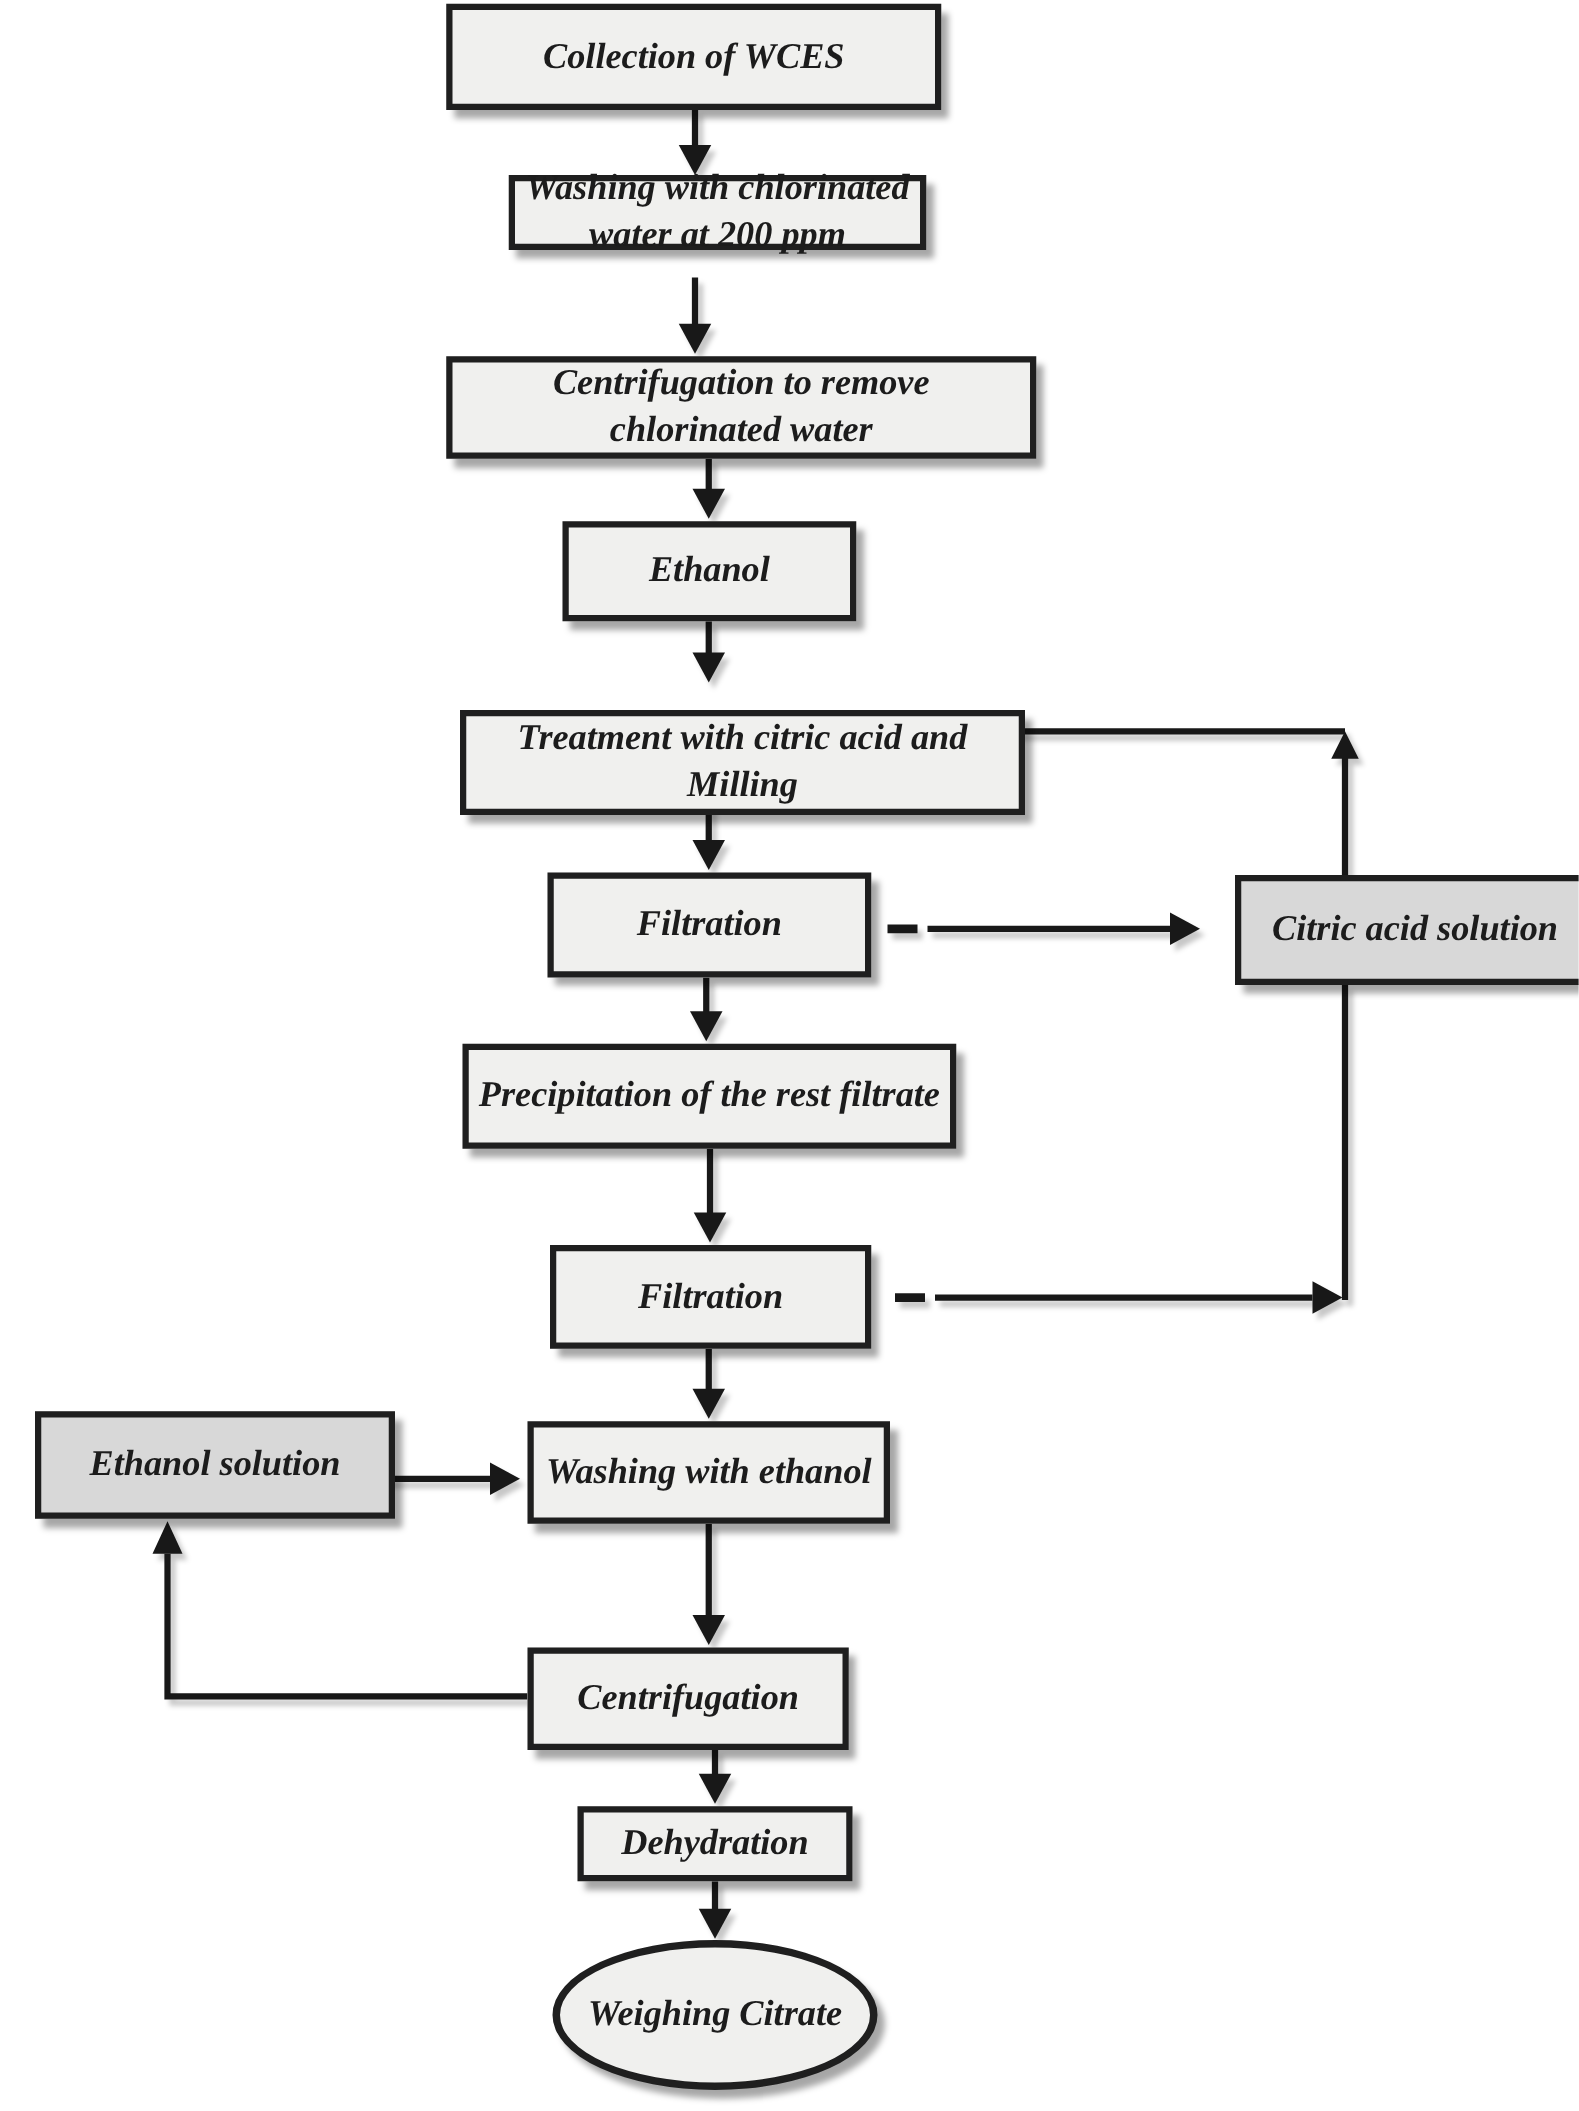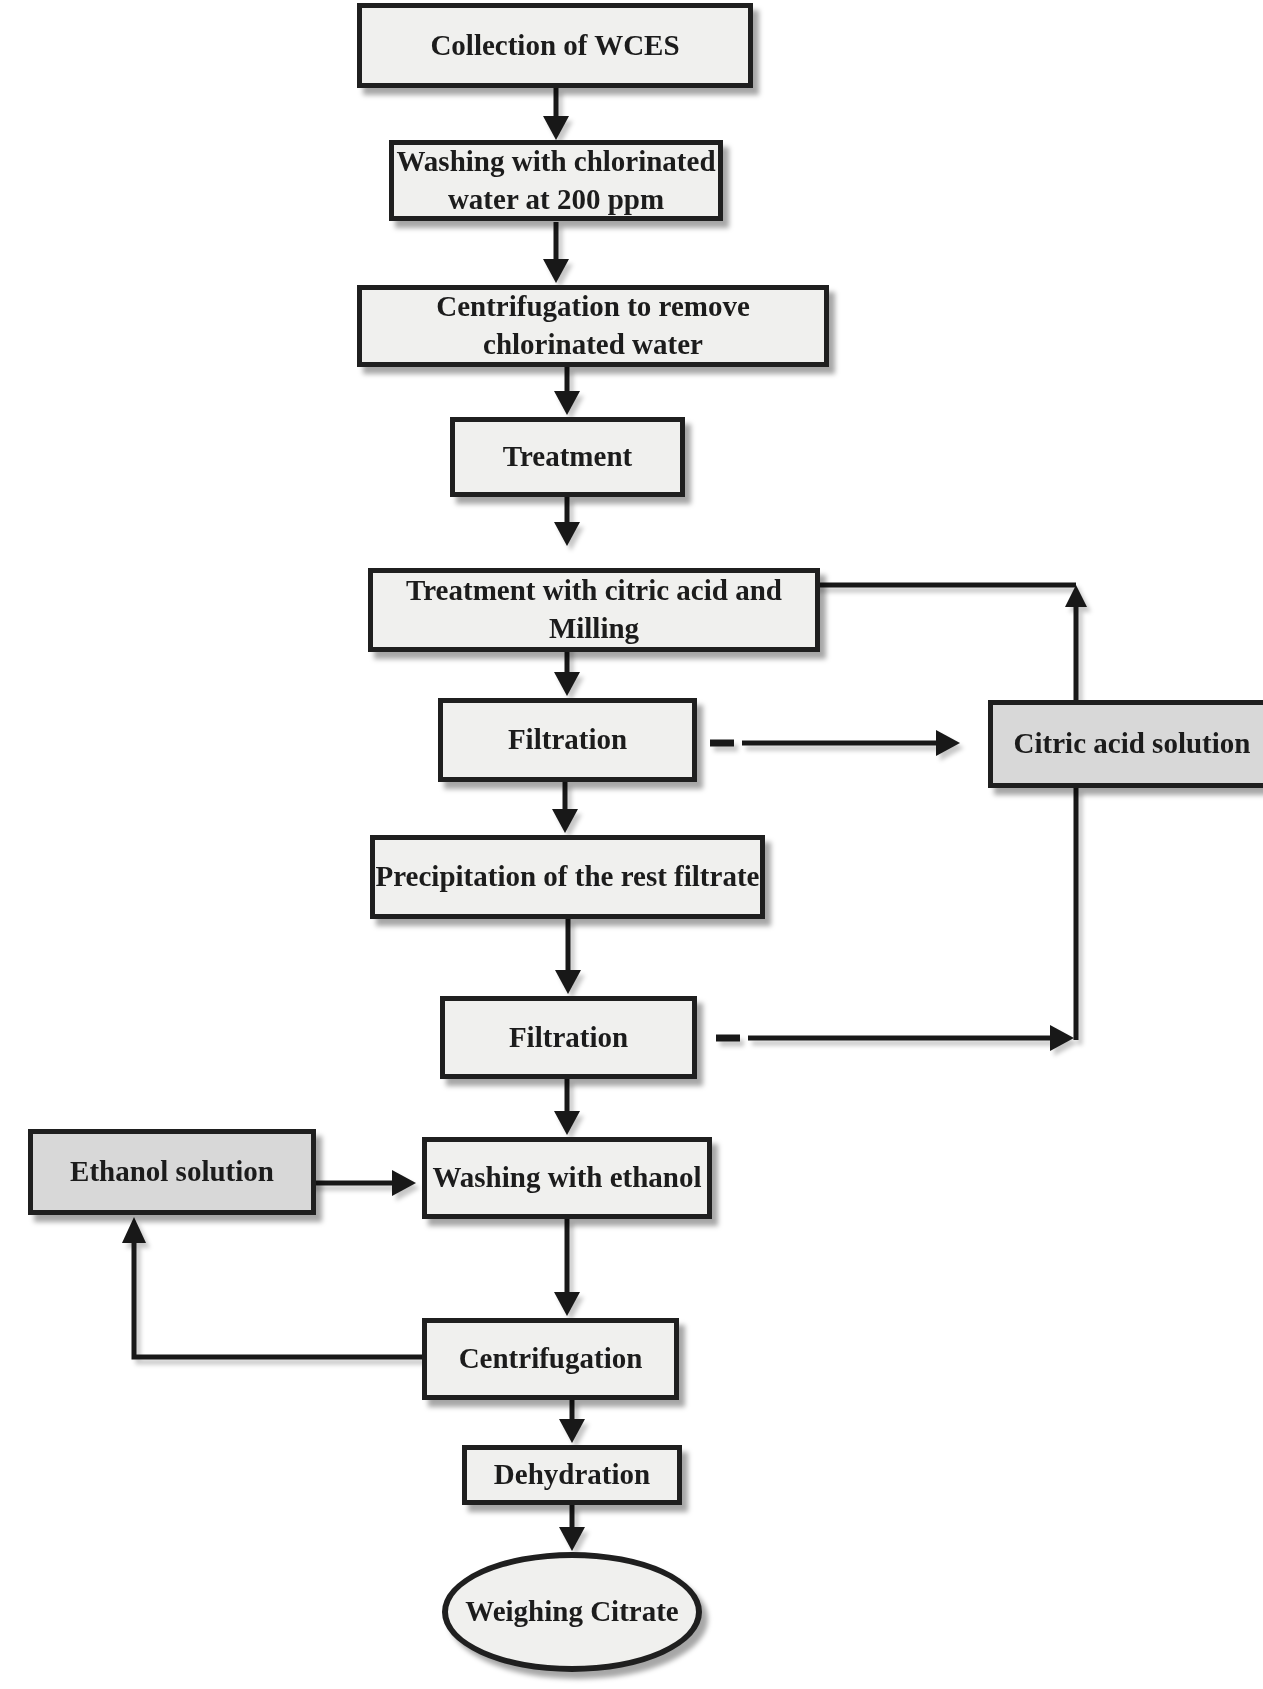--- a/index.html
+++ b/index.html
@@ -34,20 +34,21 @@
     position:absolute;
     z-index:2;
     box-sizing:border-box;
     border:5px solid var(--border-color);
     background:var(--box-fill);
     box-shadow:6px 7px 5px rgba(0,0,0,0.35);
     display:flex;align-items:center;justify-content:center;
     font-weight:bold;font-size:29px;line-height:1.3;
     color:var(--text-color);
     text-align:center;
+    font-style:italic;
   }
   .node.accent{background:var(--accent-fill);margin-left:28px;}
   .node.ellipse{border-radius:50%;border-width:6px;}
   .label{white-space:pre;display:block;}
 </style>
 </head>
 <body>
 
 <div class="canvas">
 
@@ -126,32 +127,32 @@
     <g>
       <polyline points="422,1357 134,1357 134,1243"></polyline>
       <polygon points="122,1243 146,1243 134,1217"></polygon>
     </g>
   </svg>
 
   <div class="node" style="left:357px;top:3px;width:396px;height:85px">
     <span class="label">Collection of WCES</span>
   </div>
 
-  <div class="node" style="left:389px;top:140px;width:334px;height:81px">
+  <div class="node" style="left:407px;top:140px;width:334px;height:60px">
     <span class="label">Washing with chlorinated
 water at 200 ppm</span>
   </div>
 
   <div class="node" style="left:357px;top:285px;width:472px;height:82px">
     <span class="label">Centrifugation to remove
 chlorinated water</span>
   </div>
 
   <div class="node" style="left:450px;top:417px;width:235px;height:80px">
-    <span class="label">Treatment</span>
+    <span class="label">Ethanol</span>
   </div>
 
   <div class="node" style="left:368px;top:568px;width:452px;height:84px">
     <span class="label">Treatment with citric acid and
 Milling</span>
   </div>
 
   <div class="node" style="left:438px;top:698px;width:259px;height:84px">
     <span class="label">Filtration</span>
   </div>

